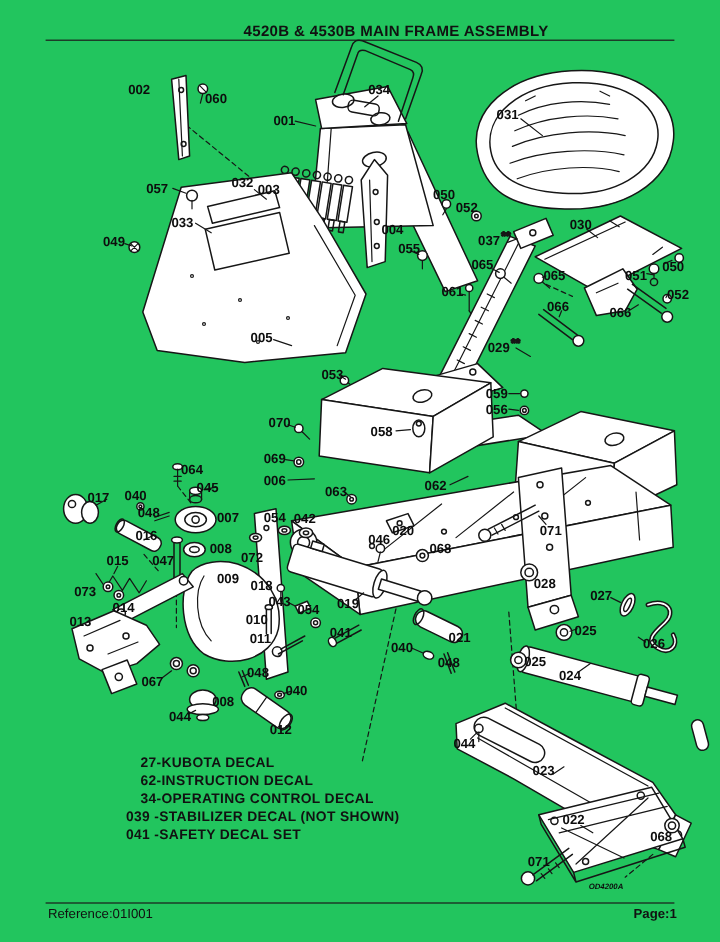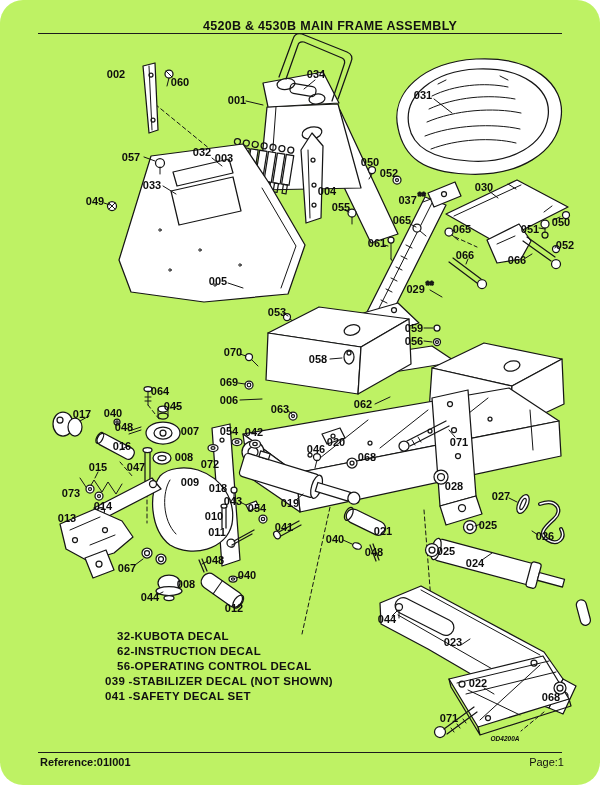--- a/index.html
+++ b/index.html
@@ -1,23 +1,23 @@
 <!DOCTYPE html>
 <html><head>
 <meta charset="utf-8">
 <style>
   html,body{margin:0;padding:0;background:#fff;}
-  .page{position:relative;width:600px;height:785px;background:#bef264;overflow:hidden;
-        font-family:"Liberation Sans",sans-serif;color:#111;border-radius:23px;}
+  .page{position:relative;width:600px;height:785px;background:#22c55e;overflow:hidden;
+        font-family:"Liberation Sans",sans-serif;color:#111;}
   .title{position:absolute;top:19px;left:60px;right:0;text-align:center;
          font-size:12.5px;font-weight:bold;letter-spacing:.3px;}
   .rule-top{position:absolute;top:33px;left:38px;right:38px;border-top:1.6px solid #1c1c1c;}
   .rule-bottom{position:absolute;top:752px;left:38px;right:38px;border-top:1.6px solid #1c1c1c;}
-  .ref{position:absolute;top:756px;left:40px;font-size:11px;font-weight:bold;}
-  .pg{position:absolute;top:756px;right:36px;font-size:11px;font-weight:normal;}
+  .ref{position:absolute;top:756px;left:40px;font-size:11px;font-weight:normal;}
+  .pg{position:absolute;top:756px;right:36px;font-size:11px;font-weight:bold;}
   .legend div{position:absolute;font-size:11.5px;font-weight:bold;letter-spacing:.3px;white-space:pre;}
   .lg1{top:630px;left:117px}.lg2{top:645px;left:117px}.lg3{top:660px;left:117px}
   .lg4{top:675px;left:105px}.lg5{top:690px;left:105px}
   svg{position:absolute;top:0;left:0;}
   svg *{stroke:#161616;stroke-width:1.25;fill:none;stroke-linejoin:round;stroke-linecap:round;}
   svg .f{fill:#fff;}
   svg .thin{stroke-width:1;}
   svg .ldr{stroke-width:1;}
   svg .dash{stroke-width:1;stroke-dasharray:4 3;}
   svg text{stroke:none;fill:#0d0d0d;font-family:"Liberation Sans",sans-serif;
@@ -452,23 +452,23 @@
         <text x="453" y="646">023</text>
         <text x="478" y="687">022</text>
         <text x="551" y="701">068</text>
         <text x="449" y="722">071</text>
       </g>
 
     <text class="code" x="505" y="741">OD4200A</text>
   </svg>
 
   <div class="legend">
-    <div class="lg1">32-KUBOTA DECAL</div>
+    <div class="lg1">27-KUBOTA DECAL</div>
     <div class="lg2">62-INSTRUCTION DECAL</div>
-    <div class="lg3">56-OPERATING CONTROL DECAL</div>
+    <div class="lg3">34-OPERATING CONTROL DECAL</div>
     <div class="lg4">039 -STABILIZER DECAL (NOT SHOWN)</div>
     <div class="lg5">041 -SAFETY DECAL SET</div>
   </div>
 
   <div class="rule-bottom"></div>
   <div class="ref">Reference:01I001</div>
   <div class="pg">Page:1</div>
 </div>
 
 </body></html>

